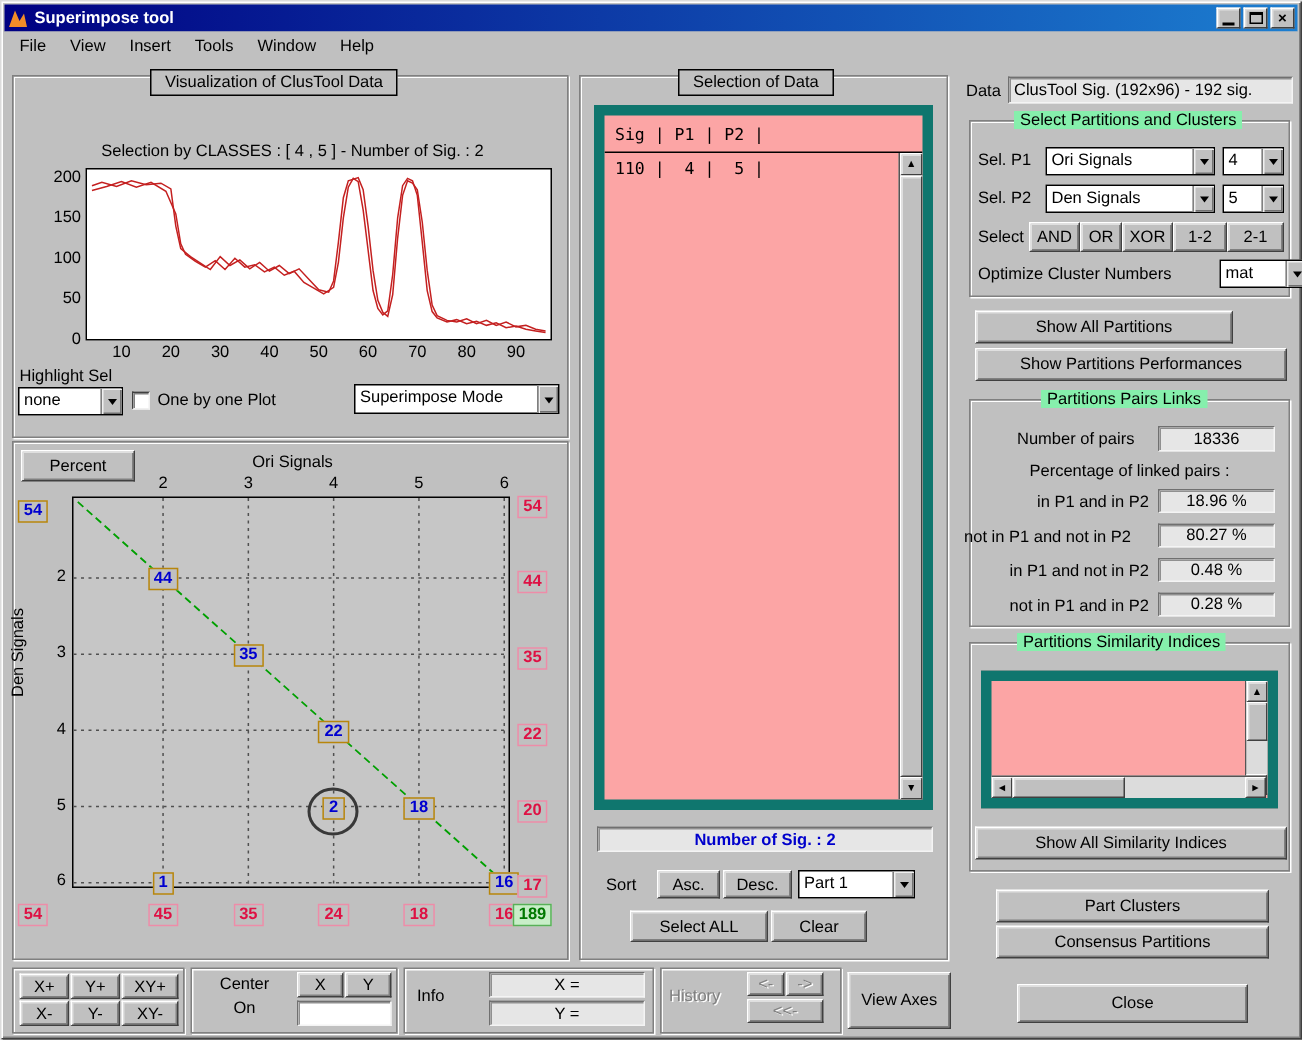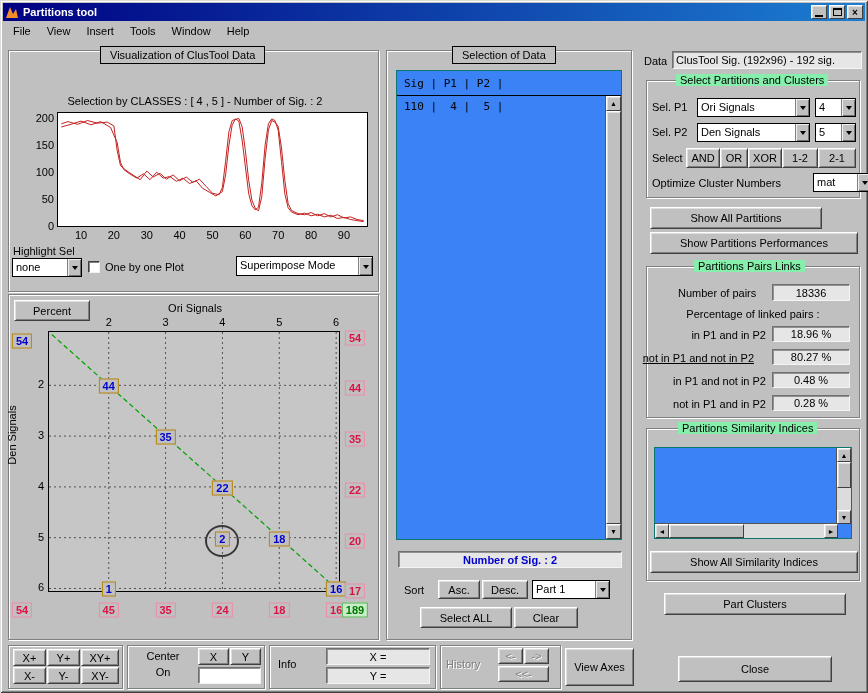--- a/index.html
+++ b/index.html
@@ -46,21 +46,21 @@
   .plotbox2 { position: absolute; background: #C6C6C6; border: 1px solid #000; }
   .tick { position: absolute; font-size: 11px; line-height: 12px; white-space: nowrap; }
   .mark { position: absolute; transform: translate(-50%, -50%); }
   .cell-box { padding: 0 3px; height: 15px; line-height: 13px; font-weight: bold; font-size: 11px;
               color: #0000D0; background: #C0C0C0; border: 1px solid #B8860B; white-space: nowrap; }
   .total-box { padding: 0 3px; height: 15px; line-height: 13px; font-weight: bold; font-size: 11px;
                color: #DE1144; background: #C0C0C0; border: 1px solid #EE8CA8; white-space: nowrap; }
   .corner-box { padding: 0 3px; height: 15px; line-height: 13px; font-weight: bold; font-size: 11px;
                 color: #007800; background: #C8EEC8; border: 1px solid #58B058; white-space: nowrap; }
   .sel-circle { width: 34px; height: 32px; border: 2px solid #383838; border-radius: 50%; background: transparent; }
-  .listbox { position: absolute; background: #3b82f6; border: 1px solid #0f766e; overflow: hidden; }
+  .listbox { position: absolute; background: #fca5a5; border: 7px solid #0f766e; overflow: hidden; }
   .mono { font-family: "DejaVu Sans Mono", monospace; font-size: 11px; white-space: pre; }
   .list-header { position: absolute; left: 0; top: 0; right: 0; height: 25px; padding: 6px 0 0 7px; border-bottom: 1px solid #000; }
   .list-row { line-height: 13px; }
   .sb-v { position: absolute; display: flex; flex-direction: column; background: #D8D8D8; border-left: 1px solid #555; }
   .sb-h { position: absolute; display: flex; flex-direction: row; background: #D8D8D8; border-top: 1px solid #555; }
   .sb-btn { background: #C0C0C0; border: 1px solid; border-color: #FFF #404040 #404040 #FFF;
             box-shadow: inset 1px 1px 0 #DFDFDF; display: flex; align-items: center; justify-content: center;
             font-size: 7px; line-height: 1; flex: 0 0 auto; }
   .sb-thumb { background: #C0C0C0; border: 1px solid; border-color: #FFF #404040 #404040 #FFF; box-shadow: inset 1px 1px 0 #DFDFDF; }
   .sb-track { background: #DCDCDC; position: relative; flex: 1; }
@@ -69,21 +69,21 @@
 </style>
 </head>
 <body>
 
 <div class="win">
 
   <div class="titlebar">
     <svg width="14" height="14">
         <path d="M1 13 L5 2 L8 9 L11 4 L13 13 Z" fill="#F28C28"></path>
       </svg>
-    <span class="t">Partitions tool</span>
+    <span class="t">Superimpose tool</span>
     <span class="win-btn">
         <span class="glyph-min"></span>
       </span>
     <span class="win-btn">
         <span class="glyph-max"></span>
       </span>
     <span class="win-btn">
         <span>×</span>
       </span>
   </div>
@@ -220,21 +220,21 @@
   <div class="btn" style="left:650px;top:207px;width:172px;height:22px;">Show All Partitions</div>
   <div class="btn" style="left:650px;top:232px;width:208px;height:22px;">Show Partitions Performances</div>
 
   <div class="frame" style="left:646px;top:266px;width:214px;height:152px;"></div>
   <div class="legend" style="left:694px;top:260px;">Partitions Pairs Links</div>
   <div class="lbl" style="left:678px;top:287px;">Number of pairs</div>
   <div class="field" style="left:772px;top:284px;width:78px;height:17px;">18336</div>
   <div class="lbl ctr" style="left:646px;top:308px;width:214px;">Percentage of linked pairs :</div>
   <div class="rlabel" style="left:648px;top:329px;">in P1 and in P2</div>
   <div class="field" style="left:772px;top:326px;width:78px;height:16px;">18.96 %</div>
-  <div class="rlabel" style="left:636px;top:352px;text-decoration:underline;">not in P1 and not in P2</div>
+  <div class="rlabel" style="left:636px;top:352px;">not in P1 and not in P2</div>
   <div class="field" style="left:772px;top:349px;width:78px;height:16px;">80.27 %</div>
   <div class="rlabel" style="left:648px;top:375px;">in P1 and not in P2</div>
   <div class="field" style="left:772px;top:372px;width:78px;height:16px;">0.48 %</div>
   <div class="rlabel" style="left:648px;top:398px;">not in P1 and in P2</div>
   <div class="field" style="left:772px;top:395px;width:78px;height:16px;">0.28 %</div>
 
   <div class="frame" style="left:646px;top:428px;width:214px;height:153px;"></div>
   <div class="legend" style="left:678px;top:422px;">Partitions Similarity Indices</div>
   <div class="listbox" style="left:654px;top:447px;width:198px;height:92px;">
     <div class="sb-v" style="right:0;top:0;width:15px;height:76px;">
@@ -248,20 +248,21 @@
       <div class="sb-btn" style="width:14px;">◄</div>
       <div class="sb-track">
         <div class="sb-thumb" style="position:absolute;top:0;bottom:0;left:0;width:75px;"></div>
       </div>
       <div class="sb-btn" style="width:14px;">►</div>
     </div>
   </div>
   <div class="btn" style="left:650px;top:551px;width:208px;height:22px;">Show All Similarity Indices</div>
 
   <div class="btn" style="left:664px;top:593px;width:182px;height:22px;">Part Clusters</div>
+  <div class="btn" style="left:664px;top:617px;width:182px;height:22px;">Consensus Partitions</div>
   <div class="btn" style="left:678px;top:656px;width:154px;height:26px;">Close</div>
 
   <div class="frame" style="left:8px;top:645px;width:115px;height:44px;"></div>
   <div class="btn" style="left:13px;top:649px;width:33px;height:17px;">X+</div>
   <div class="btn" style="left:47px;top:649px;width:33px;height:17px;">Y+</div>
   <div class="btn" style="left:81px;top:649px;width:38px;height:17px;">XY+</div>
   <div class="btn" style="left:13px;top:667px;width:33px;height:17px;">X-</div>
   <div class="btn" style="left:47px;top:667px;width:33px;height:17px;">Y-</div>
   <div class="btn" style="left:81px;top:667px;width:38px;height:17px;">XY-</div>
 

